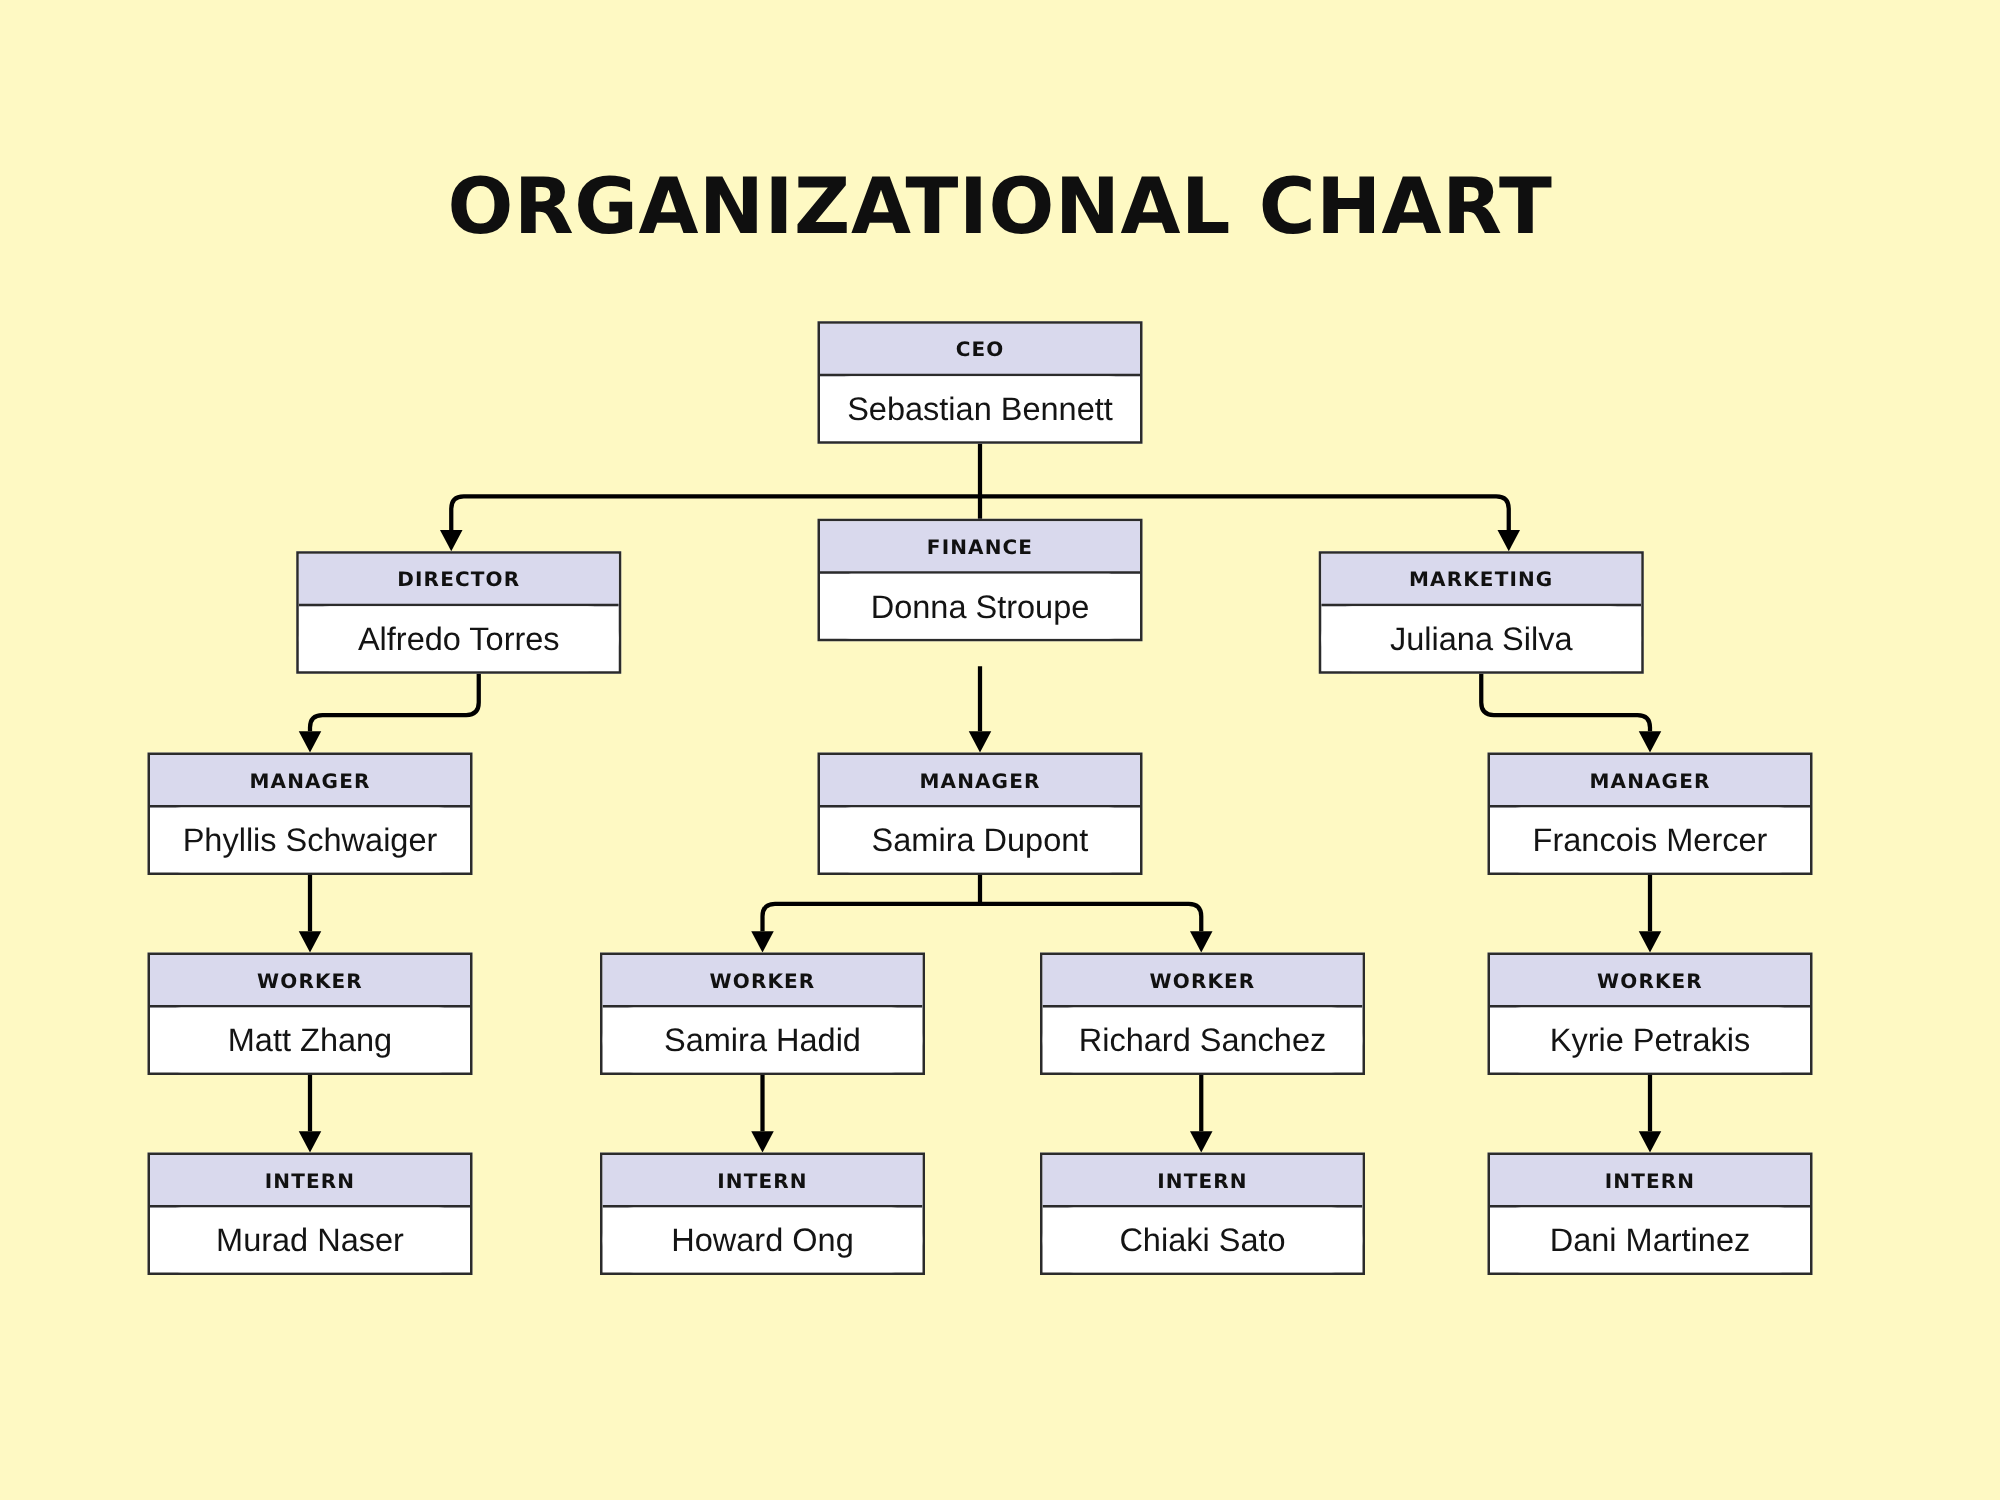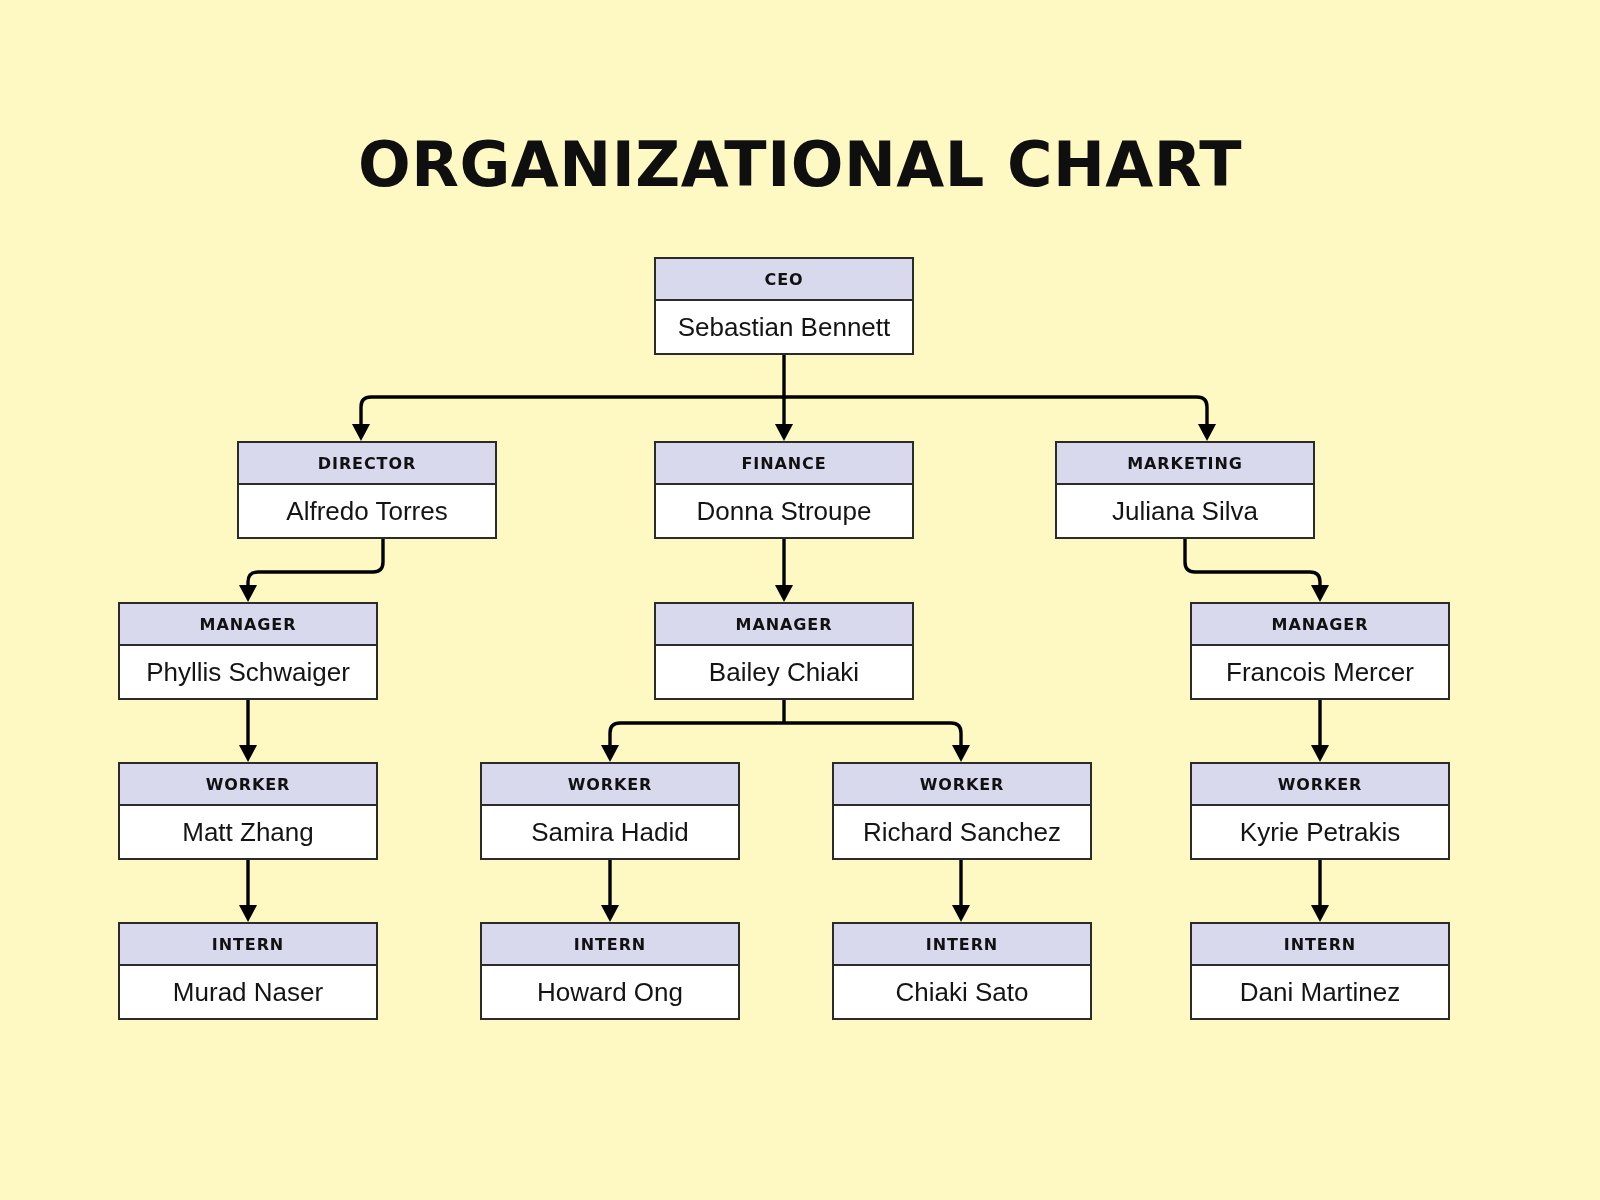--- a/index.html
+++ b/index.html
@@ -89,21 +89,21 @@
     font-size: 26px;
     font-weight: normal;
     color: #141414;
     white-space: nowrap;
     border-radius: 25px;
   }
 
   
   .n-ceo        { left: 654px;  top: 257px; width: 260px; }
   .n-director   { left: 237px;  top: 441px; width: 260px; text-align: center; }
-  .n-finance    { left: 654px;  top: 441px; width: 260px; }
+  .n-finance    { left: 654px;  top: 415px; width: 260px; }
   .n-marketing  { left: 1055px; top: 441px; width: 260px; }
   .n-mgr1       { left: 118px;  top: 602px; width: 260px; }
   .n-mgr2       { left: 654px;  top: 602px; width: 260px; }
   .n-mgr3       { left: 1190px; top: 602px; width: 260px; }
   .n-wkr1       { left: 118px;  top: 762px; width: 260px; }
   .n-wkr2       { left: 480px;  top: 762px; width: 260px; }
   .n-wkr3       { left: 832px;  top: 762px; width: 260px; }
   .n-wkr4       { left: 1190px; top: 762px; width: 260px; }
   .n-int1       { left: 118px;  top: 922px; width: 260px; }
   .n-int2       { left: 480px;  top: 922px; width: 260px; }
@@ -201,21 +201,21 @@
     <div class="node-body">Juliana Silva</div>
   </div>
 
   <div class="node n-mgr1">
     <div class="node-header">MANAGER</div>
     <div class="node-body">Phyllis Schwaiger</div>
   </div>
 
   <div class="node n-mgr2">
     <div class="node-header">MANAGER</div>
-    <div class="node-body">Bailey Chiaki</div>
+    <div class="node-body">Samira Dupont</div>
   </div>
 
   <div class="node n-mgr3">
     <div class="node-header">MANAGER</div>
     <div class="node-body">Francois Mercer</div>
   </div>
 
   <div class="node n-wkr1">
     <div class="node-header">WORKER</div>
     <div class="node-body">Matt Zhang</div>

